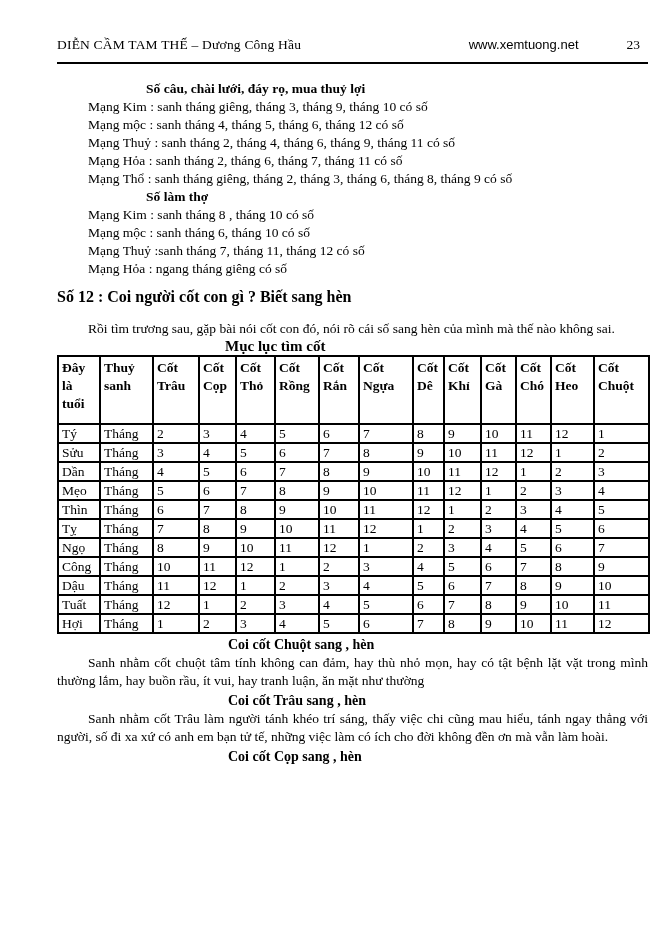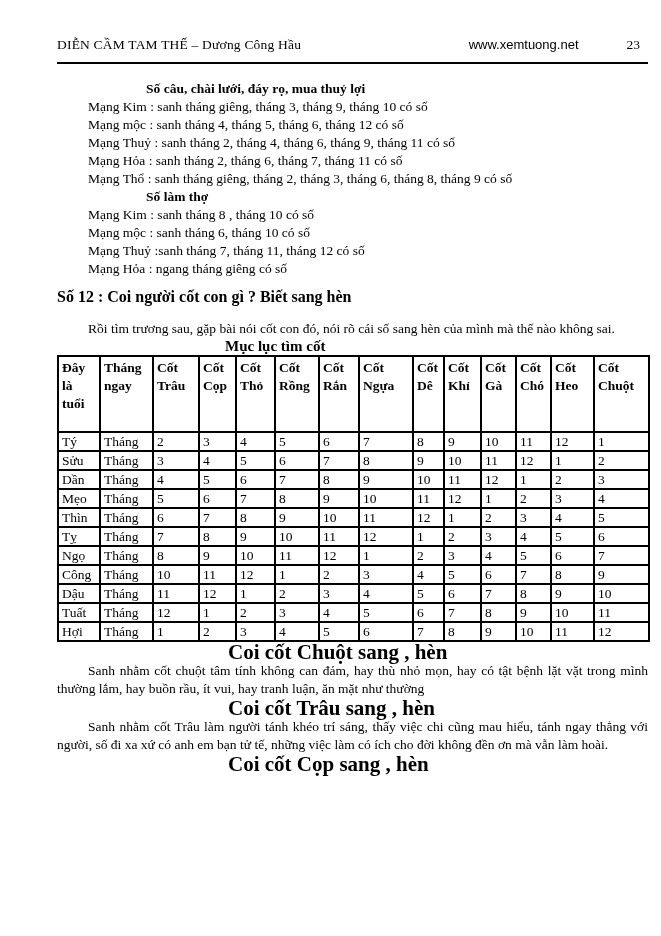--- a/index.html
+++ b/index.html
@@ -35,24 +35,24 @@
   table.cot {
     border-collapse:collapse; table-layout:fixed;
     width:593px; margin:0;
   }
   table.cot th, table.cot td {
     border:2px solid #000;
     text-align:left; vertical-align:top;
     overflow:hidden;
   }
   table.cot th {
-    font-weight:bold; padding:2px 3px 17px 3px; line-height:18px; height:55px;
+    font-weight:bold; padding:2px 3px 9px 3px; line-height:18px; height:55px;
   }
   table.cot td { padding:1px 3px; line-height:15px; }
-  .center-h { font-weight:bold; font-size:21px; line-height:17px; padding-left:171px; margin:2px 0 1px 0; }
+  .center-h { font-weight:bold; font-size:14px; line-height:17px; padding-left:171px; margin:2px 0 1px 0; }
 </style>
 </head>
 <body>
 
 <div class="page">
 
   <div class="hdr">
     <span class="hdr-left">DIỄN CẦM TAM THẾ – Dương Công Hầu</span>
     <span class="hdr-right">
       <span class="hdr-site">www.xemtuong.net</span>
@@ -97,21 +97,21 @@
       <col style="width:31px">
         <col style="width:37px">
         <col style="width:35px">
         <col style="width:35px">
       <col style="width:43px">
         <col style="width:55px">
     </colgroup>
     <thead>
       <tr id="cot-head">
           <th>Đây là tuổi</th>
-          <th>Tháng ngay</th>
+          <th>Thuỷ sanh</th>
           <th>Cốt Trâu</th>
           <th>Cốt Cọp</th>
           <th>Cốt Thỏ</th>
           <th>Cốt Rồng</th>
           <th>Cốt Rắn</th>
           <th>Cốt Ngựa</th>
           <th>Cốt Dê</th>
           <th>Cốt Khỉ</th>
           <th>Cốt Gà</th>
           <th>Cốt Chó</th>

